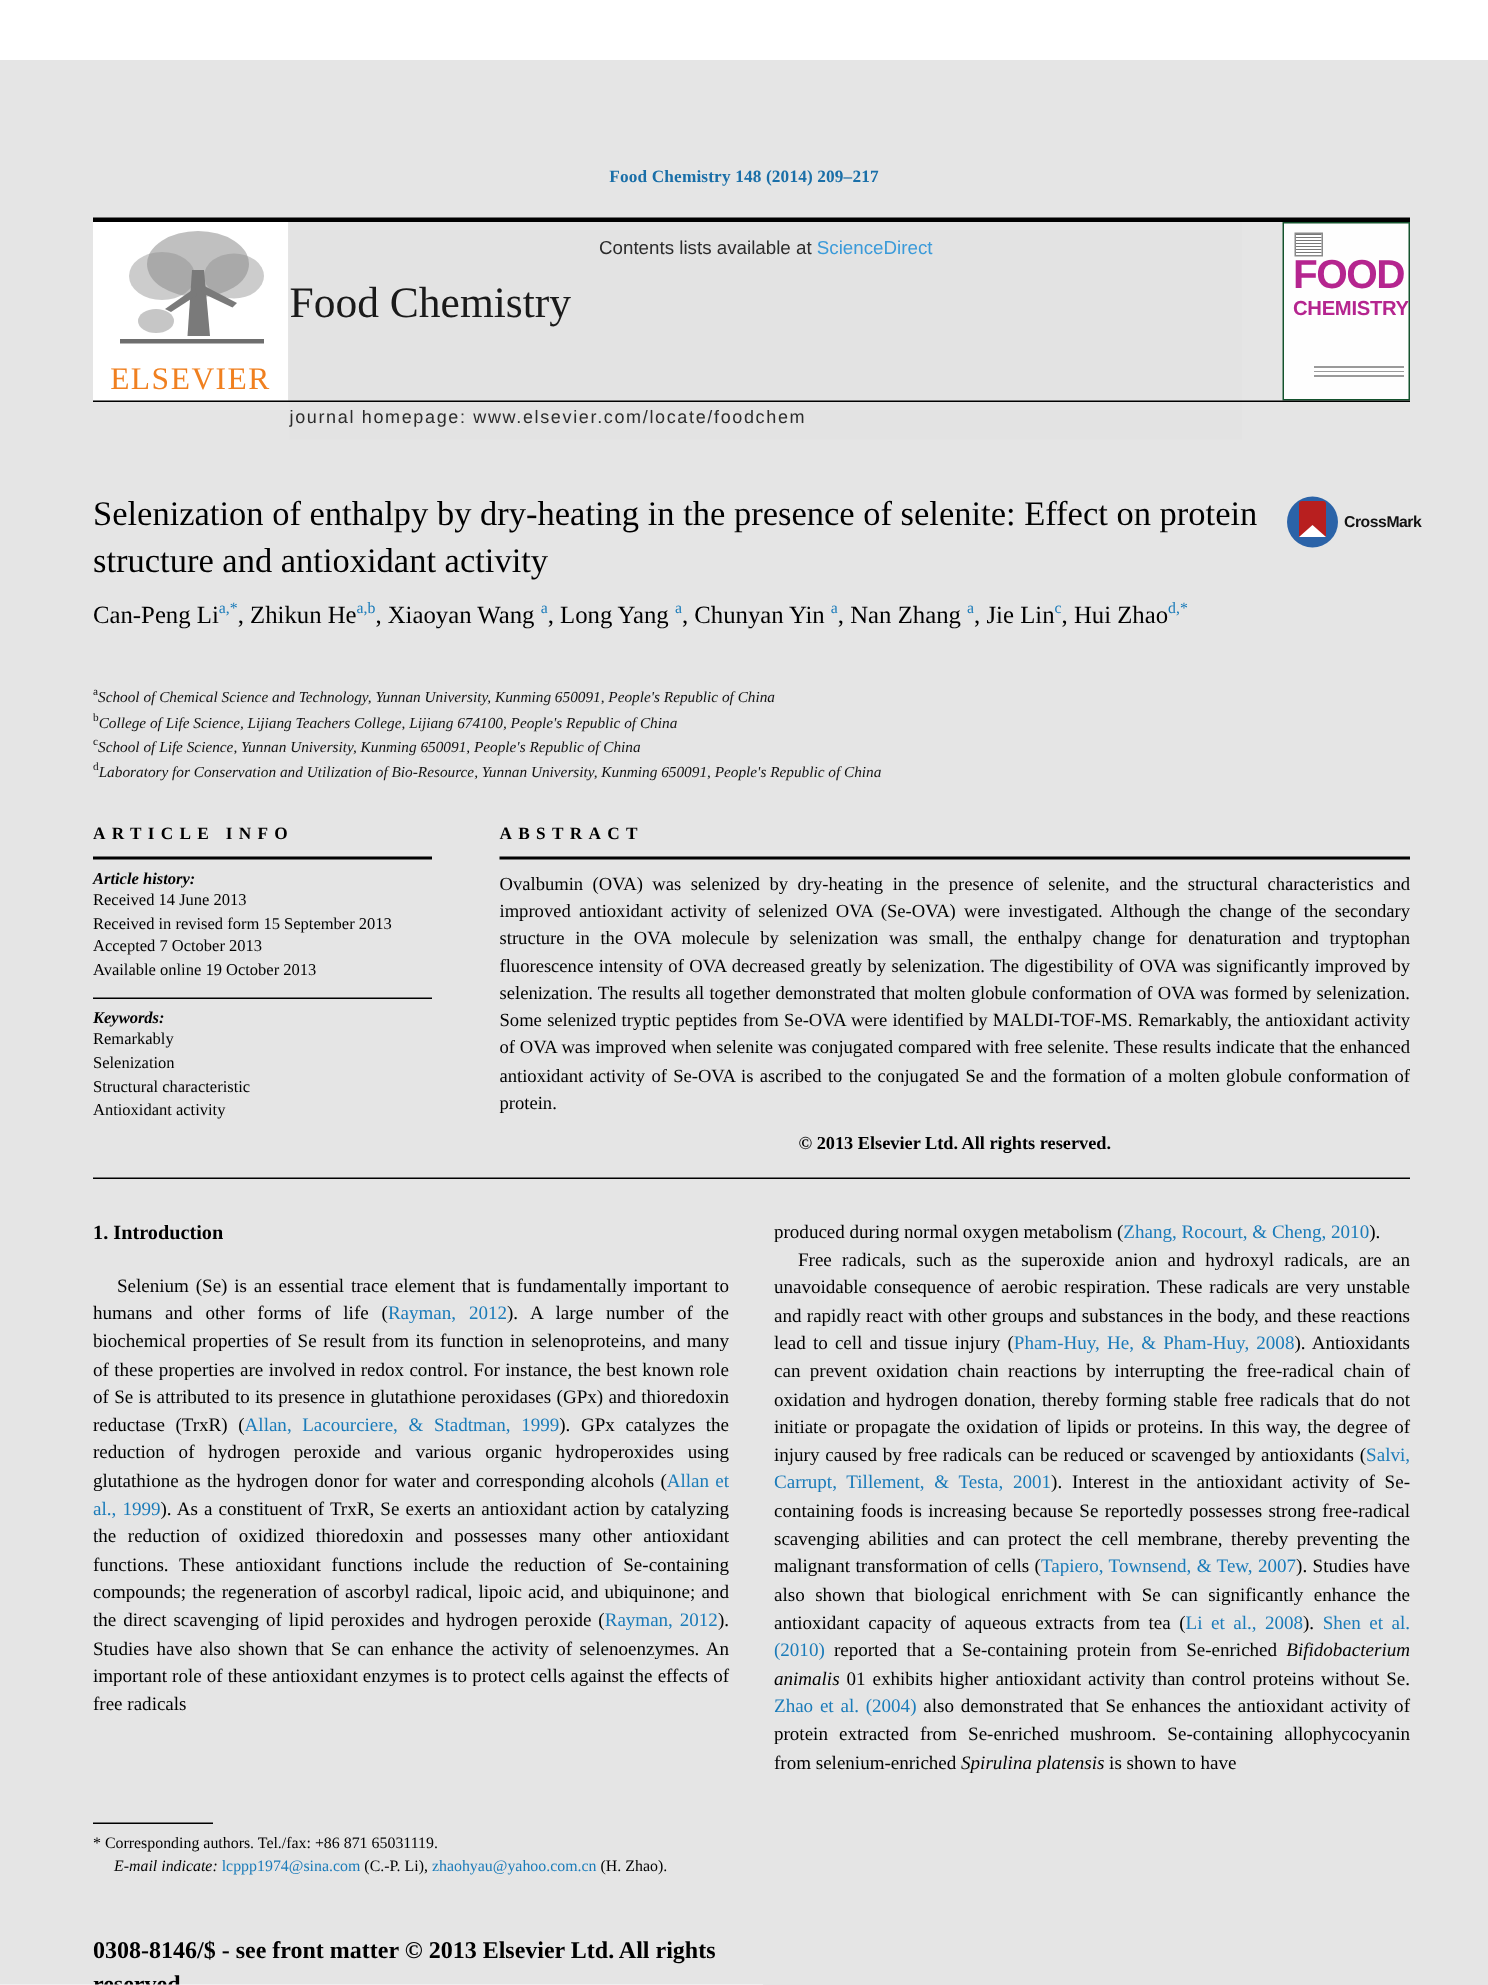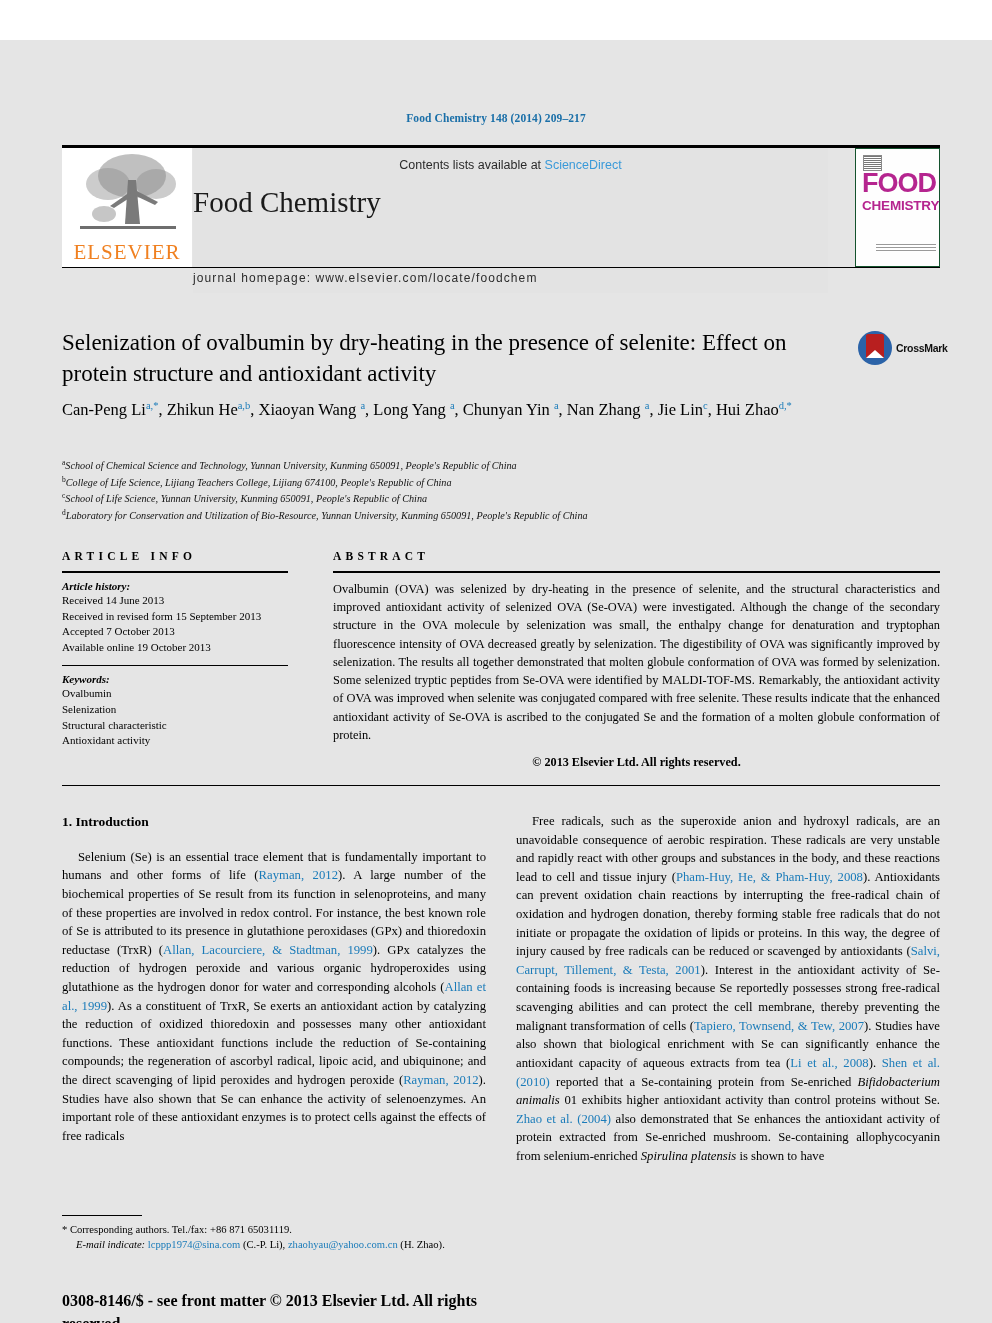--- a/index.html
+++ b/index.html
@@ -413,21 +413,21 @@
     <div class="cover-thumb">
       <div class="cover-mini-box"></div>
       <div class="cover-food">FOOD</div>
       <div class="cover-chem">CHEMISTRY</div>
       <div class="cover-footer"></div>
     </div>
   </div>
   <div class="header-bottom-rule"></div>
 
   <div class="title-block">
-    <h1 class="paper-title">Selenization of ovalbumin by dry-heating in the presence of selenite: Effect on protein structure and antioxidant activity</h1>
+    <h1 class="paper-title">Selenization of enthalpy by dry-heating in the presence of selenite: Effect on protein structure and antioxidant activity</h1>
   </div>
 
   <div class="crossmark">
     <div class="crossmark-badge">
       <div class="crossmark-inner"></div>
       <div class="crossmark-notch"></div>
     </div>
     <div class="crossmark-text">CrossMark</div>
   </div>
 
@@ -443,41 +443,42 @@
   <div class="col-info">
     <div class="sec-head">ARTICLE INFO</div>
     <div class="rule-thick"></div>
     <div class="info-label">Article history:</div>
     <div class="info-line">Received 14 June 2013</div>
     <div class="info-line">Received in revised form 15 September 2013</div>
     <div class="info-line">Accepted 7 October 2013</div>
     <div class="info-line">Available online 19 October 2013</div>
     <div class="rule-thin"></div>
     <div class="info-label">Keywords:</div>
-    <div class="info-line">Ovalbumin</div>
+    <div class="info-line">Remarkably</div>
     <div class="info-line">Selenization</div>
     <div class="info-line">Structural characteristic</div>
     <div class="info-line">Antioxidant activity</div>
   </div>
 
   <div class="col-abstract">
     <div class="sec-head">ABSTRACT</div>
     <div class="rule-thick"></div>
     <p class="abstract-body">Ovalbumin (OVA) was selenized by dry-heating in the presence of selenite, and the structural characteristics and improved antioxidant activity of selenized OVA (Se-OVA) were investigated. Although the change of the secondary structure in the OVA molecule by selenization was small, the enthalpy change for denaturation and tryptophan fluorescence intensity of OVA decreased greatly by selenization. The digestibility of OVA was significantly improved by selenization. The results all together demonstrated that molten globule conformation of OVA was formed by selenization. Some selenized tryptic peptides from Se-OVA were identified by MALDI-TOF-MS. Remarkably, the antioxidant activity of OVA was improved when selenite was conjugated compared with free selenite. These results indicate that the enhanced antioxidant activity of Se-OVA is ascribed to the conjugated Se and the formation of a molten globule conformation of protein.</p>
     <div class="copyright">© 2013 Elsevier Ltd. All rights reserved.</div>
   </div>
 
   <div class="body-rule"></div>
 
   <div class="body-col left">
     <h2>1. Introduction</h2>
     <p>Selenium (Se) is an essential trace element that is fundamentally important to humans and other forms of life (<span class="ref">Rayman, 2012</span>). A large number of the biochemical properties of Se result from its function in selenoproteins, and many of these properties are involved in redox control. For instance, the best known role of Se is attributed to its presence in glutathione peroxidases (GPx) and thioredoxin reductase (TrxR) (<span class="ref">Allan, Lacourciere, &amp; Stadtman, 1999</span>). GPx catalyzes the reduction of hydrogen peroxide and various organic hydroperoxides using glutathione as the hydrogen donor for water and corresponding alcohols (<span class="ref">Allan et al., 1999</span>). As a constituent of TrxR, Se exerts an antioxidant action by catalyzing the reduction of oxidized thioredoxin and possesses many other antioxidant functions. These antioxidant functions include the reduction of Se-containing compounds; the regeneration of ascorbyl radical, lipoic acid, and ubiquinone; and the direct scavenging of lipid peroxides and hydrogen peroxide (<span class="ref">Rayman, 2012</span>). Studies have also shown that Se can enhance the activity of selenoenzymes. An important role of these antioxidant enzymes is to protect cells against the effects of free radicals</p>
   </div>
 
   <div class="body-col right">
+    <p class="noindent">produced during normal oxygen metabolism (<span class="ref">Zhang, Rocourt, &amp; Cheng, 2010</span>).</p>
     <p>Free radicals, such as the superoxide anion and hydroxyl radicals, are an unavoidable consequence of aerobic respiration. These radicals are very unstable and rapidly react with other groups and substances in the body, and these reactions lead to cell and tissue injury (<span class="ref">Pham-Huy, He, &amp; Pham-Huy, 2008</span>). Antioxidants can prevent oxidation chain reactions by interrupting the free-radical chain of oxidation and hydrogen donation, thereby forming stable free radicals that do not initiate or propagate the oxidation of lipids or proteins. In this way, the degree of injury caused by free radicals can be reduced or scavenged by antioxidants (<span class="ref">Salvi, Carrupt, Tillement, &amp; Testa, 2001</span>). Interest in the antioxidant activity of Se-containing foods is increasing because Se reportedly possesses strong free-radical scavenging abilities and can protect the cell membrane, thereby preventing the malignant transformation of cells (<span class="ref">Tapiero, Townsend, &amp; Tew, 2007</span>). Studies have also shown that biological enrichment with Se can significantly enhance the antioxidant capacity of aqueous extracts from tea (<span class="ref">Li et al., 2008</span>). <span class="ref">Shen et al. (2010)</span> reported that a Se-containing protein from Se-enriched <span class="ital">Bifidobacterium animalis</span> 01 exhibits higher antioxidant activity than control proteins without Se. <span class="ref">Zhao et al. (2004)</span> also demonstrated that Se enhances the antioxidant activity of protein extracted from Se-enriched mushroom. Se-containing allophycocyanin from selenium-enriched <span class="ital">Spirulina platensis</span> is shown to have</p>
   </div>
 
   <div class="foot-rule"></div>
   <div class="footnotes">
     <div><span class="star">*</span> Corresponding authors. Tel./fax: +86 871 65031119.</div>
     <div style="text-indent:14px;">
       <span class="em">E-mail indicate:</span>
       <span class="ref">lcppp1974@sina.com</span>
       <span>(C.-P. Li),</span>

